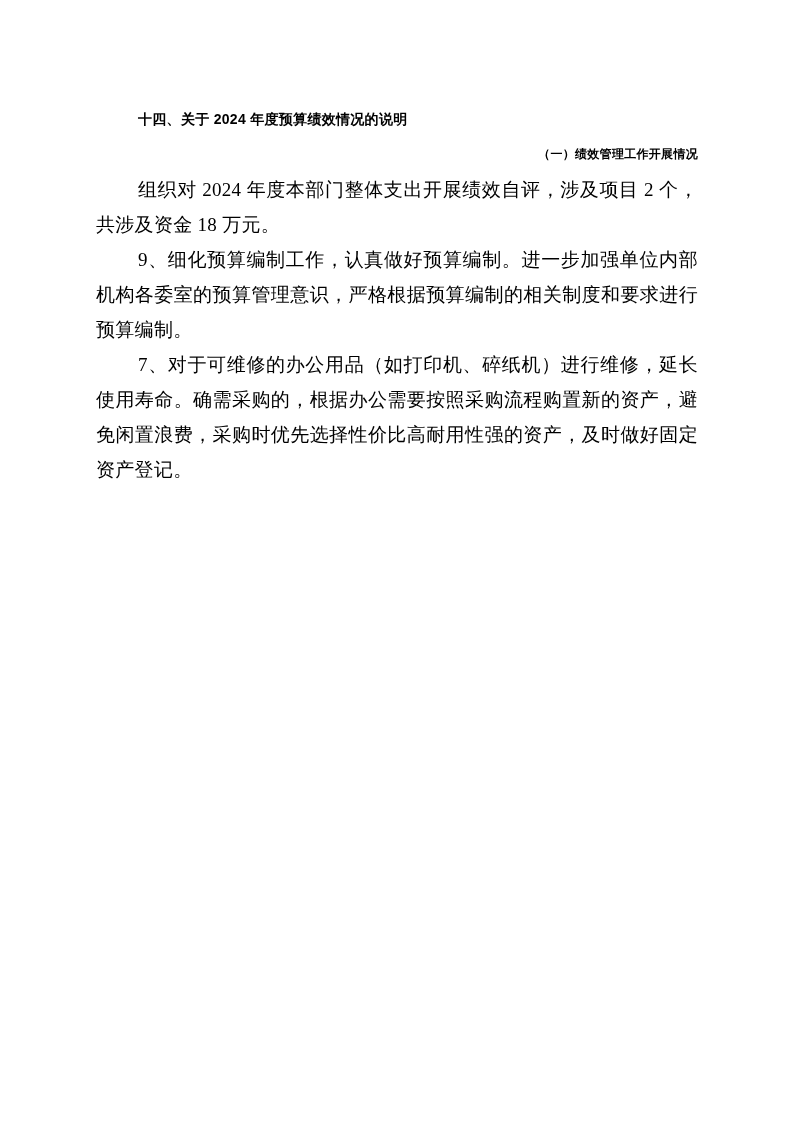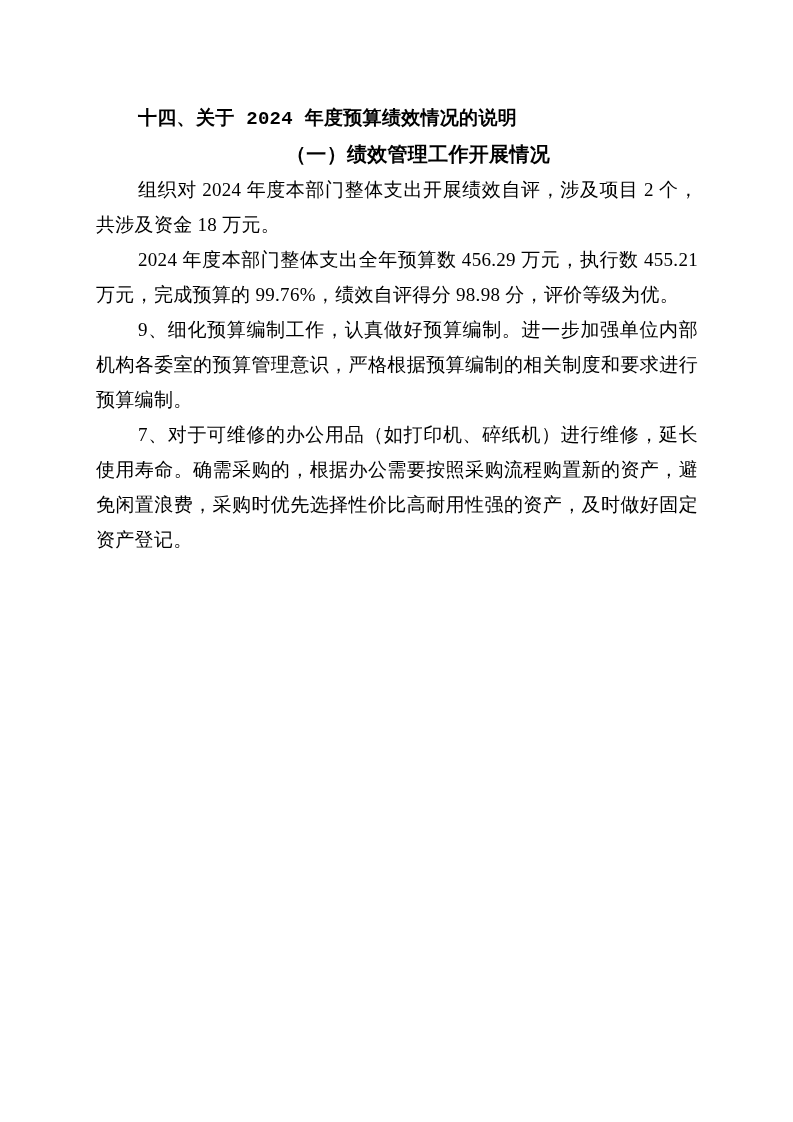--- a/index.html
+++ b/index.html
@@ -14,50 +14,49 @@
     font-family: "Liberation Serif", "DejaVu Serif", serif;
   }
   .content {
     padding: 102px 95px 0 96px;
     font-size: 19px;
     line-height: 35px;
     text-align: justify;
     letter-spacing: 0.3px;
   }
   .doc-title {
-    font-family: Liberation Mono, monospace;
+    font-family: Liberation Sans, sans-serif;
     font-weight: bold;
-    font-size: 19px;
+    font-size: 14px;
     line-height: 35px;
     text-indent: 42px;
     text-align: left;
   }
   .section-heading {
     font-family: "Liberation Sans", "DejaVu Sans", sans-serif;
     font-weight: bold;
-    font-size: 20px;
+    font-size: 12px;
     line-height: 35px;
     text-indent: 42px;
-    text-align: center;
+    text-align: right;
   }
   .body-paragraph {
     text-indent: 42px;
     text-align: justify;
   }
 </style>
 </head>
 <body>
 
 <div class="page">
   <div class="content">
 
     <h1 class="doc-title">十四、关于 2024 年度预算绩效情况的说明</h1>
 
     <h2 class="section-heading">（一）绩效管理工作开展情况</h2>
     <p class="body-paragraph">组织对 2024 年度本部门整体支出开展绩效自评，涉及项目 2 个，共涉及资金 18 万元。</p>
 
-    <p class="body-paragraph">2024 年度本部门整体支出全年预算数 456.29 万元，执行数 455.21 万元，完成预算的 99.76%，绩效自评得分 98.98 分，评价等级为优。</p>
 
     <p class="body-paragraph">9、细化预算编制工作，认真做好预算编制。进一步加强单位内部机构各委室的预算管理意识，严格根据预算编制的相关制度和要求进行预算编制。</p>
     <p class="body-paragraph">7、对于可维修的办公用品（如打印机、碎纸机）进行维修，延长使用寿命。确需采购的，根据办公需要按照采购流程购置新的资产，避免闲置浪费，采购时优先选择性价比高耐用性强的资产，及时做好固定资产登记。</p>
 
   </div>
 </div>
 
 </body></html>

